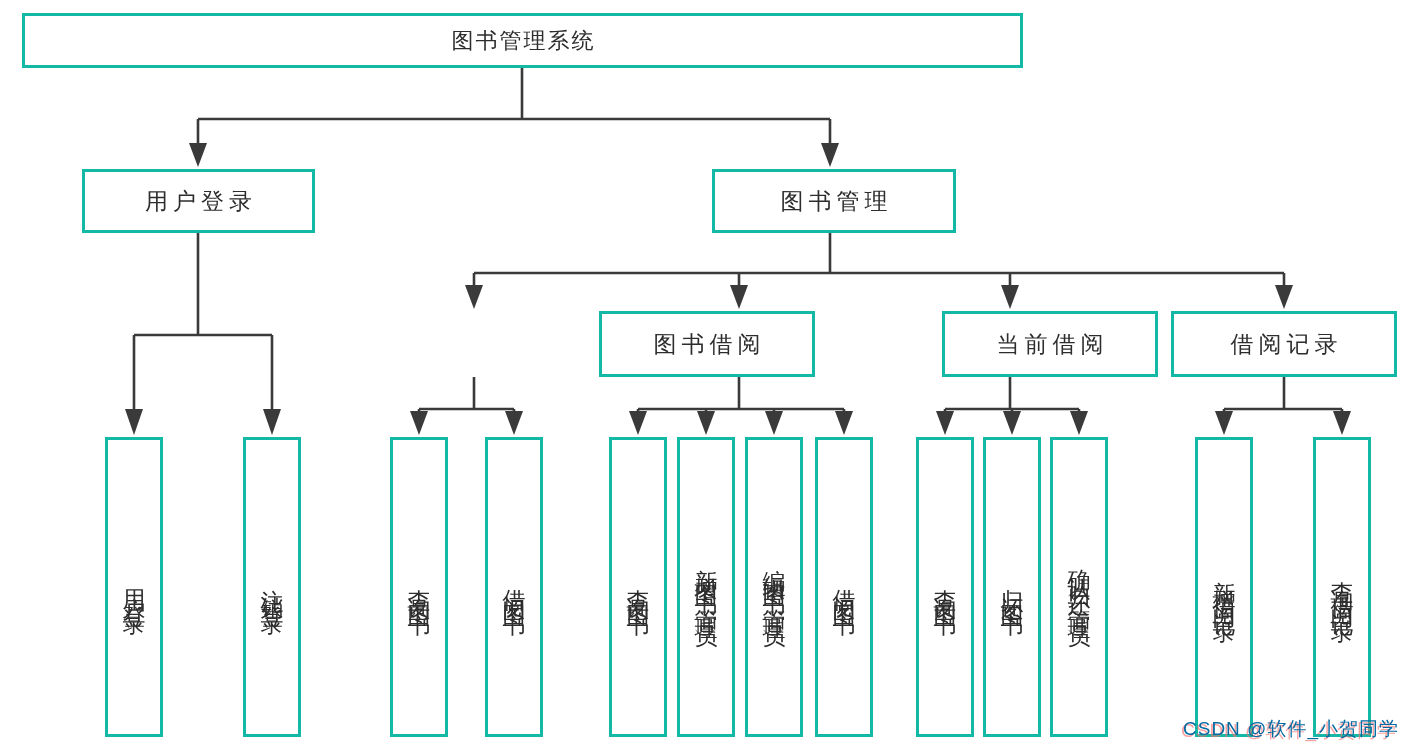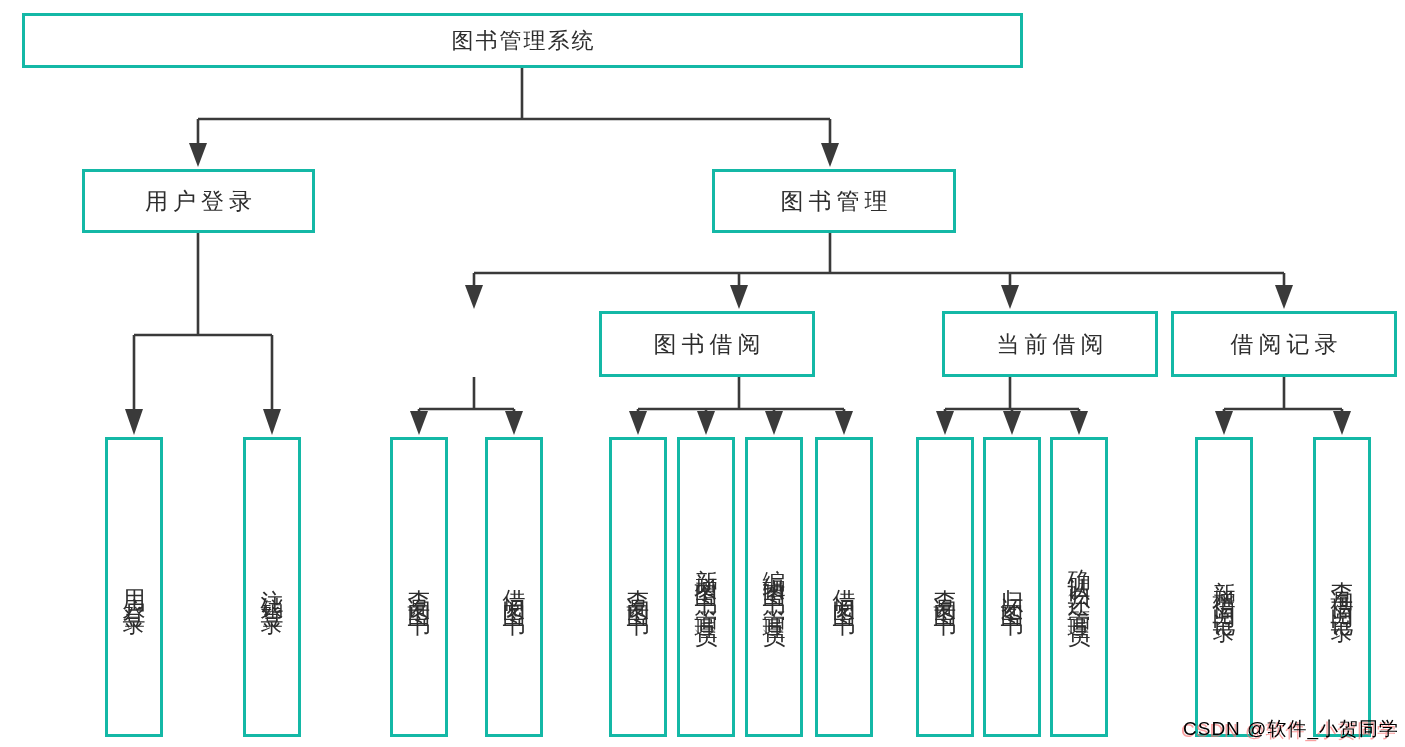--- a/index.html
+++ b/index.html
@@ -39,21 +39,21 @@
 
   .leaf{top:437px;width:58px;height:300px;}
   #l-0-0{left:105px;} #l-0-1{left:243px;}
   #l-g0-0{left:390px;} #l-g0-1{left:485px;}
   #l-g1-0{left:609px;} #l-g1-1{left:677px;} #l-g1-2{left:745px;} #l-g1-3{left:815px;}
   #l-g2-0{left:916px;} #l-g2-1{left:983px;} #l-g2-2{left:1050px;}
   #l-g3-0{left:1195px;} #l-g3-1{left:1313px;}
 
   .watermark{
     position:absolute;left:1183px;top:716px;width:222px;
-    font-size:19px;letter-spacing:1px;color:#000000;
+    font-size:19px;letter-spacing:1px;color:#0369a1;
     text-shadow:-2px 2px 0 rgba(248,110,110,0.65);
     white-space:nowrap;
   }
 </style>
 </head>
 <body>
 
 <div class="stage">
 
   <svg class="wires" viewBox="0 0 1405 747" fill="none" stroke="#3a3a3a" stroke-width="2.6">

